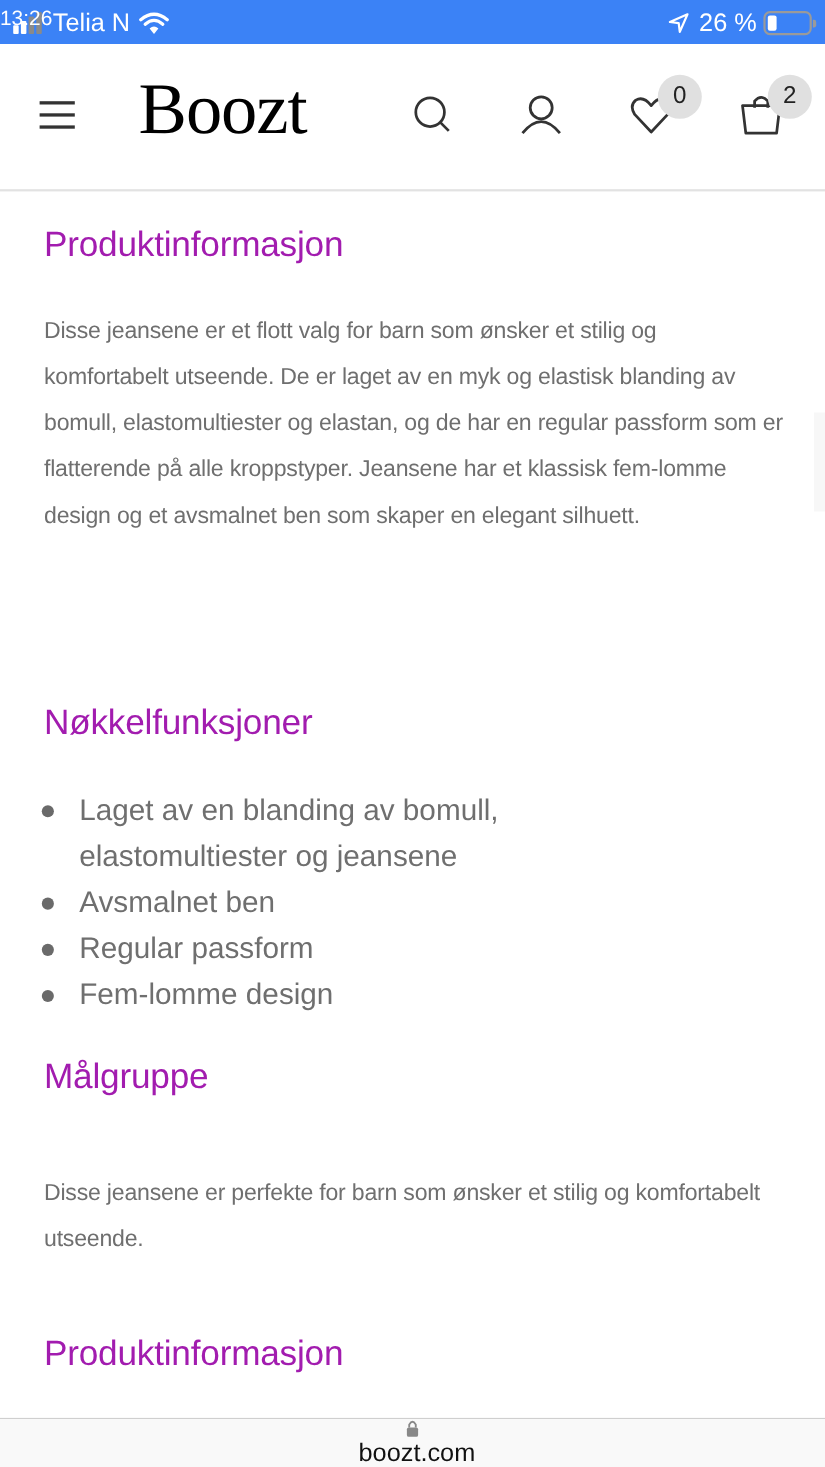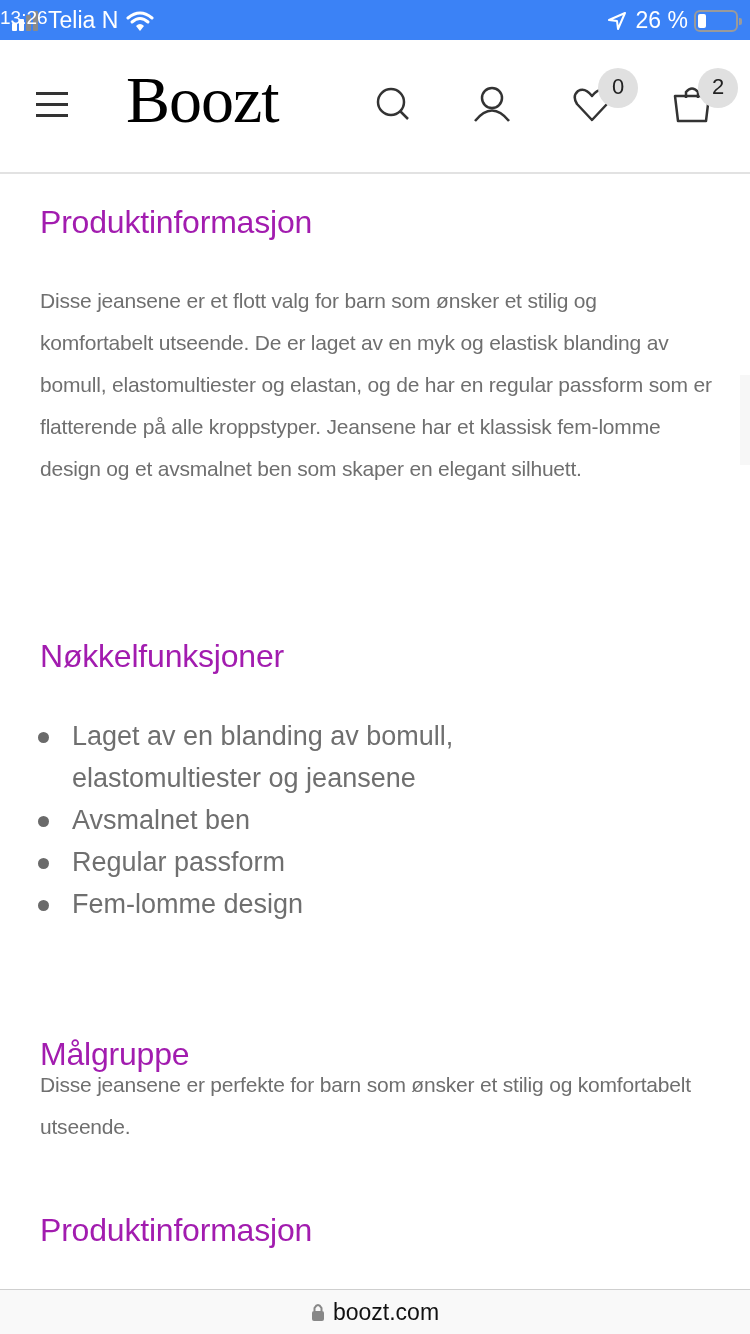--- a/index.html
+++ b/index.html
@@ -59,21 +59,21 @@
     border-radius: 50%; background: #6a6a6a;
   }
 
   
   .scroll-track { position: absolute; right: 0; top: 375px; width: 10px; height: 90px; background: #f7f7f7; }
 
   
   .url-bar {
     position: absolute; left: 0; bottom: 0; width: 750px; height: 45px;
     background: #f9f9f9; border-top: 1px solid #cfcfcf;
-    display: flex; align-items: center; justify-content: center;
+    display: flex; align-items: center; justify-content: center; flex-direction: column;
   }
   .url-text { font-size: 23px; color: #111; margin-left: 8px; }
 </style>
 </head>
 <body>
 
 <div class="status-bar">
   <div class="sb-left">
     <div class="signal">
       <span style="height:8px;background:#fff"></span>
@@ -144,21 +144,21 @@
   <p class="para" style="top:104px">Disse jeansene er et flott valg for barn som ønsker et stilig og komfortabelt utseende. De er laget av en myk og elastisk blanding av bomull, elastomultiester og elastan, og de har en regular passform som er flatterende på alle kroppstyper. Jeansene har et klassisk fem-lomme design og et avsmalnet ben som skaper en elegant silhuett.</p>
 
   <h2 class="section-title" style="top:462px">Nøkkelfunksjoner</h2>
   <ul class="bullets" style="top:539px">
     <li style="padding-right:160px">Laget av en blanding av bomull, elastomultiester og jeansene</li>
     <li>Avsmalnet ben</li>
     <li>Regular passform</li>
     <li>Fem-lomme design</li>
   </ul>
 
-  <h2 class="section-title" style="top:860px">Målgruppe</h2>
+  <h2 class="section-title" style="top:784px">Målgruppe</h2>
   <p class="para" style="top:888px">Disse jeansene er perfekte for barn som ønsker et stilig og komfortabelt utseende.</p>
 
   <h2 class="section-title" style="top:1036px">Produktinformasjon</h2>
 </div>
 
 <div class="scroll-track"></div>
 
 <div class="url-bar">
   <svg width="14" height="20" viewBox="0 0 14 20">
     <path d="M3.5 9 L3.5 6 Q7 0 10.5 6 L10.5 9" stroke="#888" stroke-width="2" fill="none"></path>

